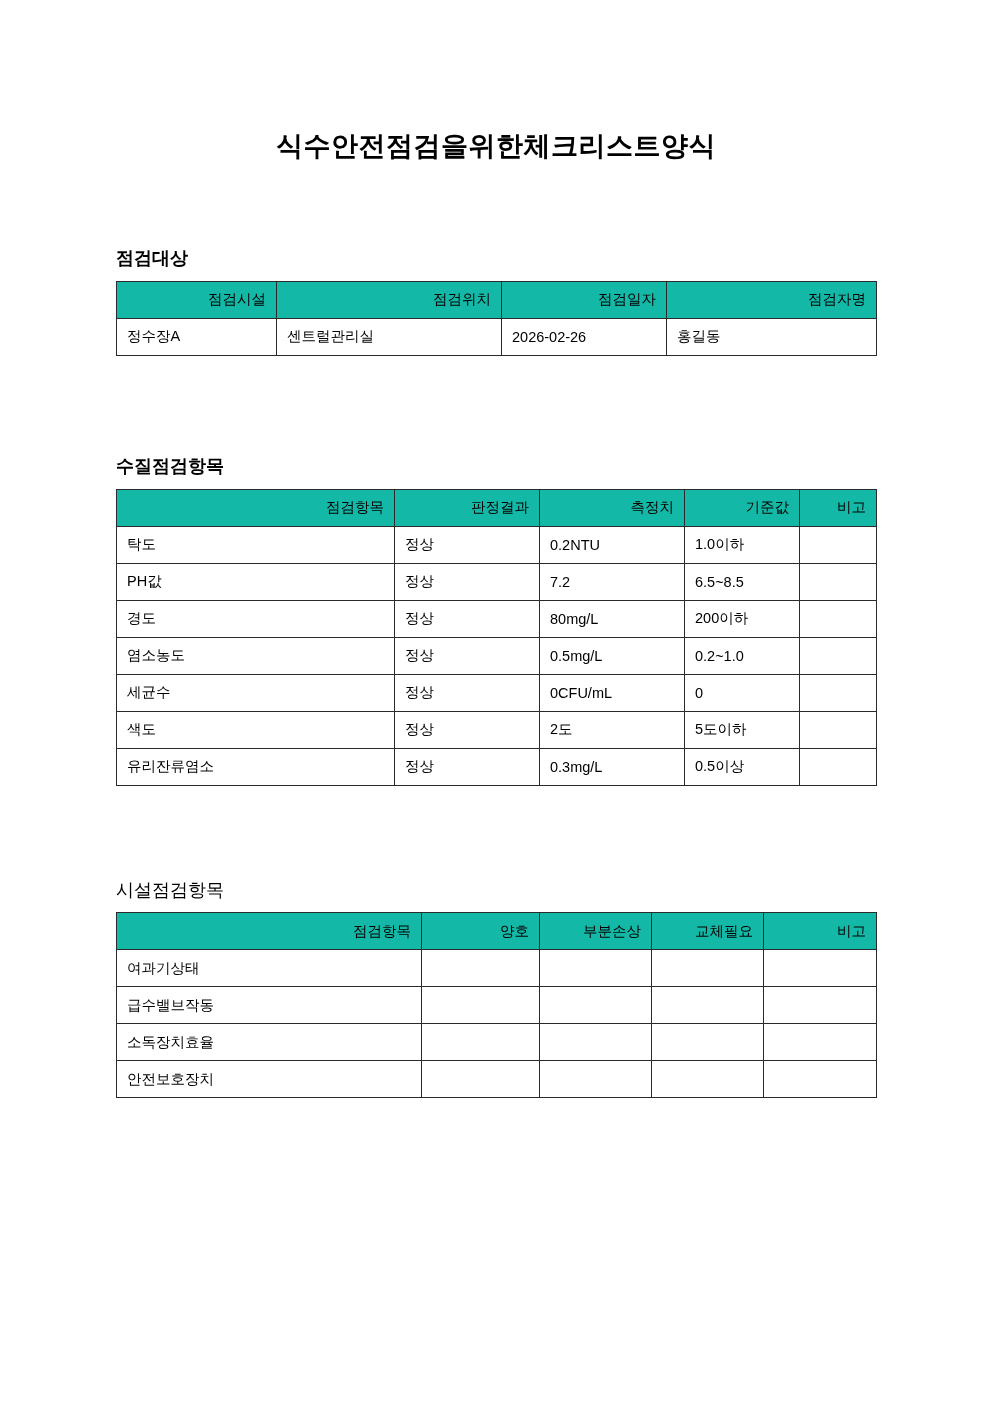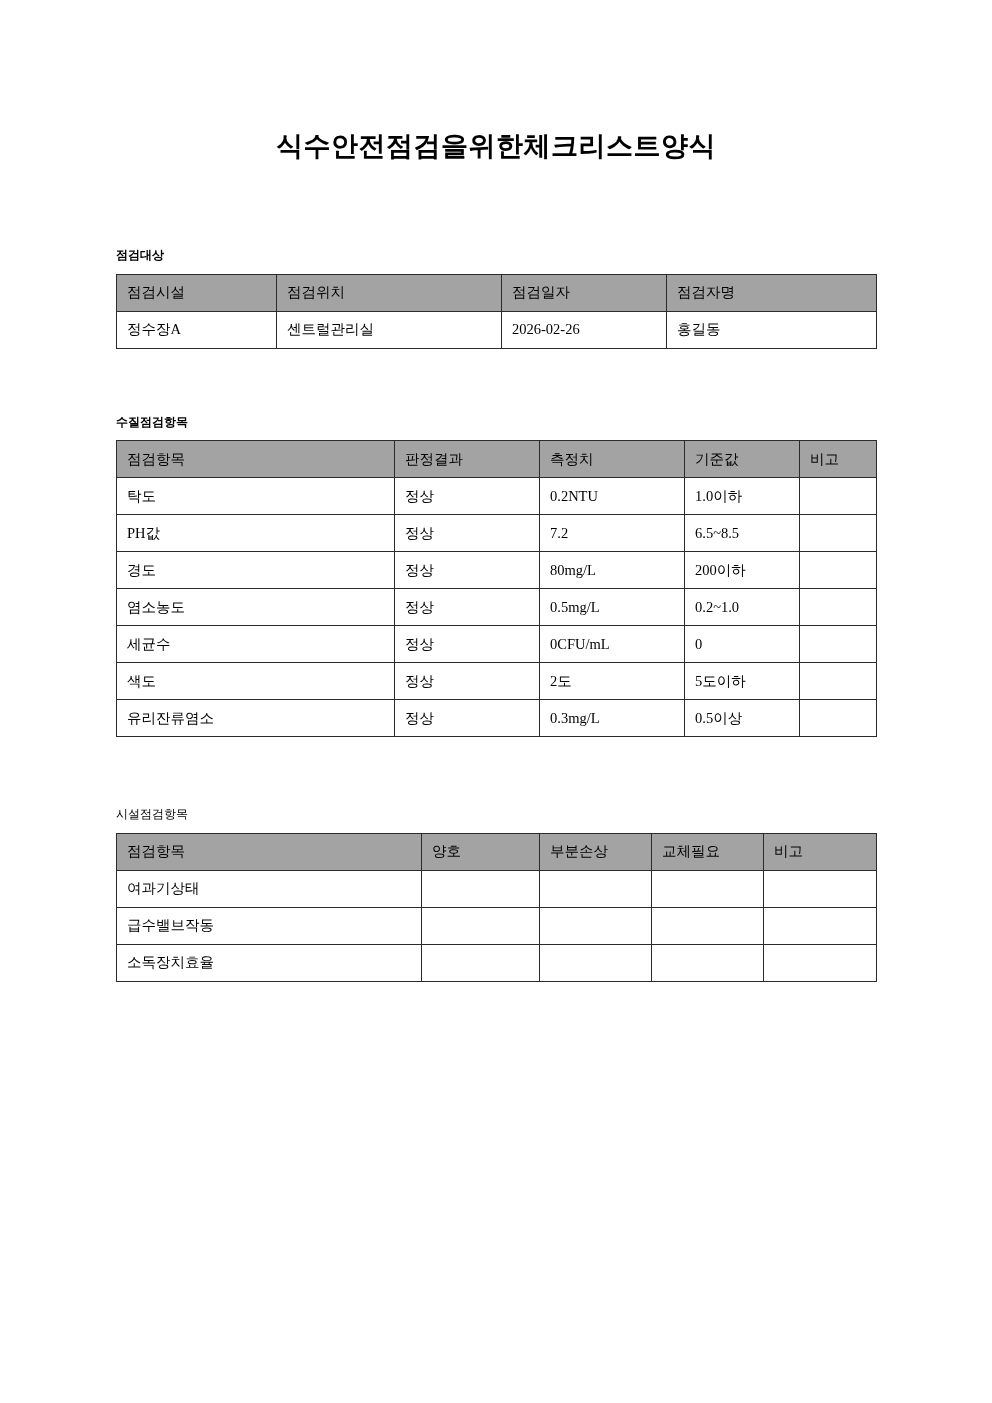--- a/index.html
+++ b/index.html
@@ -14,63 +14,62 @@
     color: #000000;
     position: relative;
     overflow: hidden;
   }
   .page {
     width: 992px;
     height: 1403px;
     box-sizing: border-box;
     padding: 0 116px;
     position: relative;
-    font-family: Liberation Serif, serif;
   }
   .doc-title {
     text-align: center;
     font-size: 27px;
     font-weight: bold;
     letter-spacing: 0.5px;
     margin: 0;
     padding-top: 130px;
     line-height: 1.2;
   }
   .section-heading {
-    font-size: 12px;
+    font-size: 18px;
     font-weight: bold;
     margin: 0;
     padding: 0;
     line-height: 1.2;
   }
   .section-heading.plain {
     font-weight: normal;
   }
   .sec1 { margin-top: 86px; }
-  .sec2 { margin-top: 66px; }
-  .sec3 { margin-top: 70px; }
+  .sec2 { margin-top: 100px; }
+  .sec3 { margin-top: 94px; }
 
   table.grid {
     border-collapse: collapse;
     width: 760px;
     margin-top: 11px;
     table-layout: fixed;
   }
   table.grid td, table.grid th {
     border: 1px solid #2b2b2b;
     font-size: 14.5px;
     font-weight: normal;
     height: 37px;
     padding: 0 10px;
     vertical-align: middle;
     box-sizing: border-box;
   }
   table.grid th {
-    background: #a3a3a3;
-    text-align: left;
+    background: #14b8a6;
+    text-align: right;
   }
   table.grid td {
     background: #ffffff;
     text-align: left;
   }
   
   .t1 col.c1 { width: 160px; }
   .t1 col.c2 { width: 225px; }
   .t1 col.c3 { width: 165px; }
   .t1 col.c4 { width: 210px; }
@@ -231,16 +230,23 @@
         <td class="empty"></td>
         <td class="empty"></td>
       </tr>
       <tr>
         <td>소독장치효율</td>
         <td class="empty"></td>
         <td class="empty"></td>
         <td class="empty"></td>
         <td class="empty"></td>
       </tr>
+      <tr>
+        <td>안전보호장치</td>
+        <td class="empty"></td>
+        <td class="empty"></td>
+        <td class="empty"></td>
+        <td class="empty"></td>
+      </tr>
     </tbody>
   </table>
 
 </div>
 
 </body></html>

